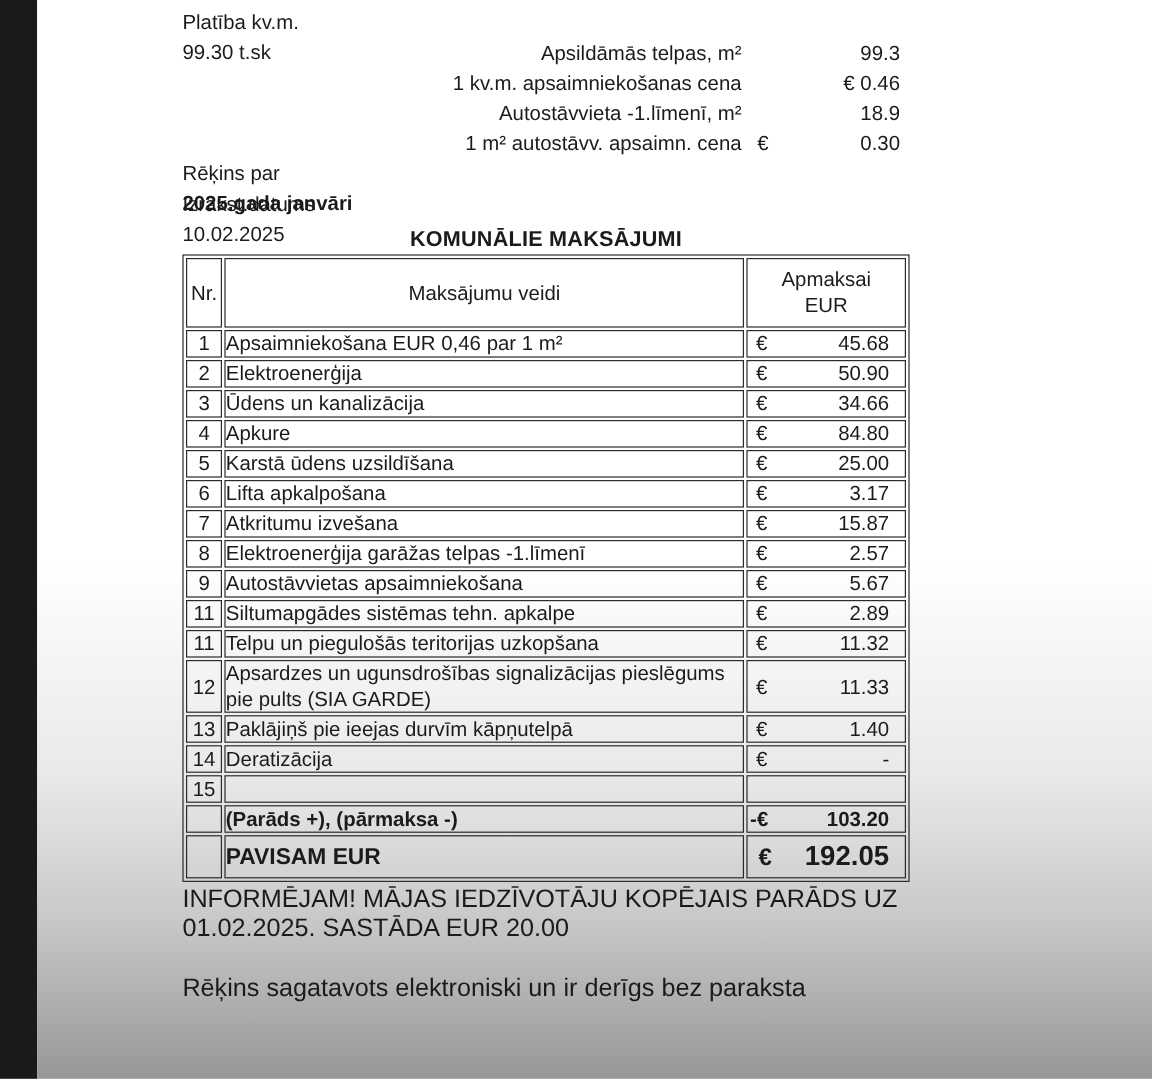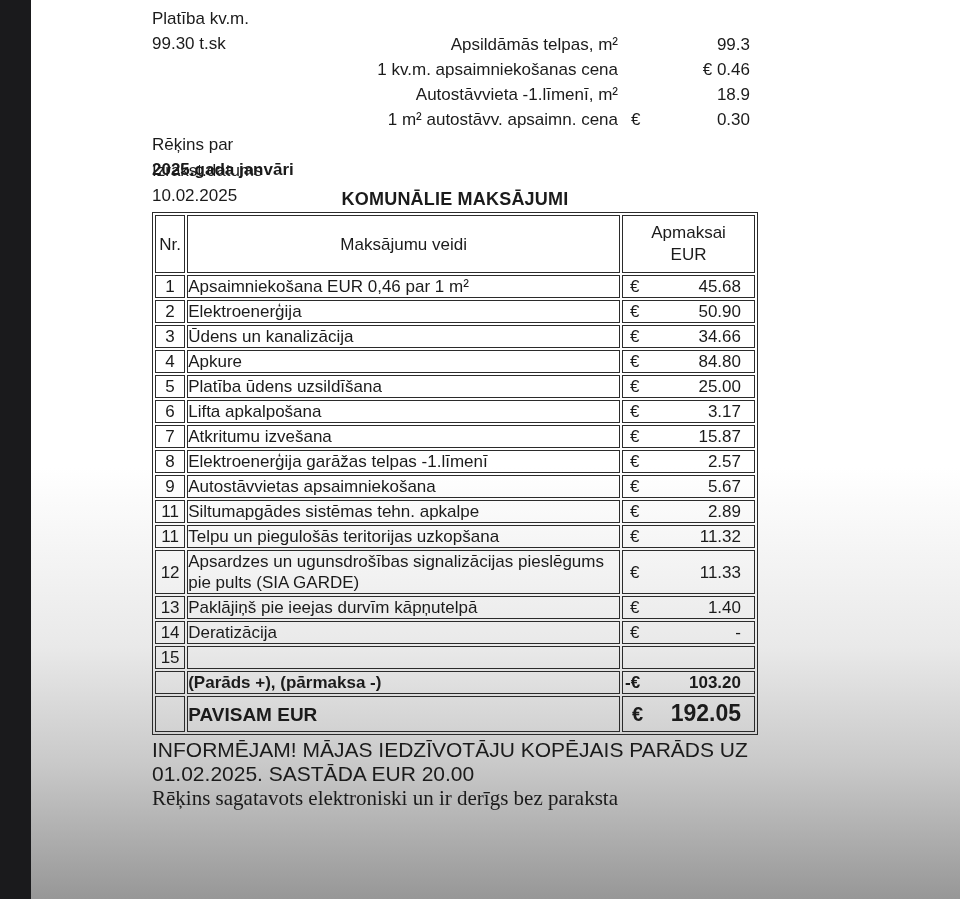--- a/index.html
+++ b/index.html
@@ -59,21 +59,21 @@
   td.pay{height:21px;}
   .pay-inner{display:flex;justify-content:space-between;align-items:baseline;padding:0 13px 0 7px;}
   tr.row-total td{font-weight:bold;}
   tr.row-total td.nr{border:1px solid #2b2b2b;}
   td.neg .cur{margin-left:-5px;}
   tr.grand td{font-weight:bold;font-size:19px;height:34px;margin-top:25px;}
   tr.grand .pay-inner{font-size:20px;padding:0 13px 0 9px;}
   tr.grand .amt{font-size:23px;}
   
   .footer{margin-top:3px;font-size:21px;line-height:24px;}
-  .footer .validity{font-family:Liberation Serif, serif;}
+  .footer .validity{margin-top:26px;}
 </style>
 </head>
 <body>
 
 <div class="left-bar"></div>
 
 <div class="doc">
   <div class="content">
 
     <div class="info-line">
@@ -165,21 +165,21 @@
         <td class="desc">Apkure</td>
         <td class="pay">
               <div class="pay-inner">
                 <span class="cur">€</span>
                 <span class="amt">84.80</span>
               </div>
             </td>
       </tr>
       <tr>
         <td class="nr">5</td>
-        <td class="desc">Platība ūdens uzsildīšana</td>
+        <td class="desc">Karstā ūdens uzsildīšana</td>
         <td class="pay">
               <div class="pay-inner">
                 <span class="cur">€</span>
                 <span class="amt">25.00</span>
               </div>
             </td>
       </tr>
       <tr>
         <td class="nr">6</td>
         <td class="desc">Lifta apkalpošana</td>

